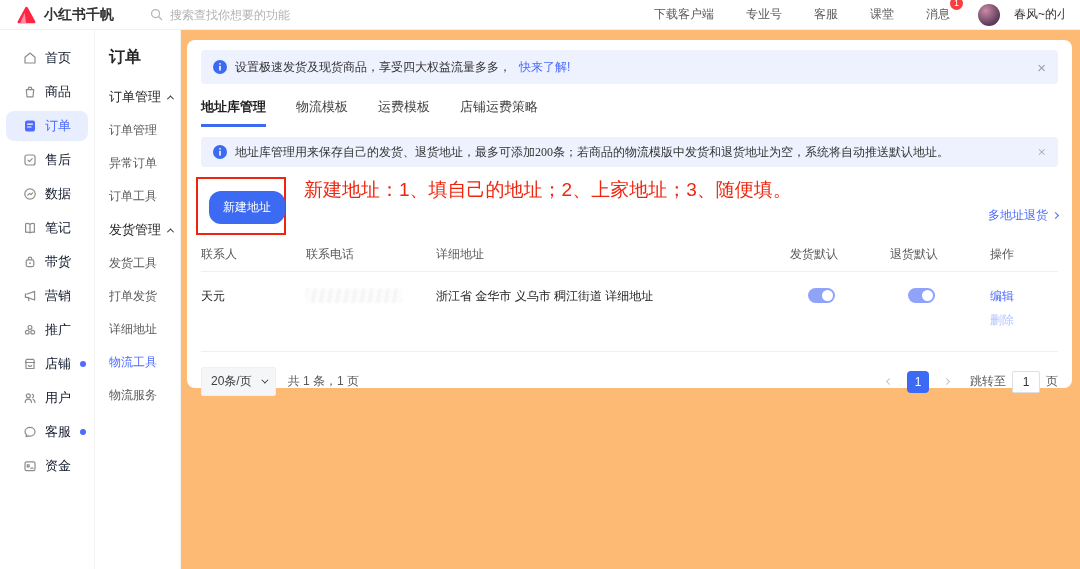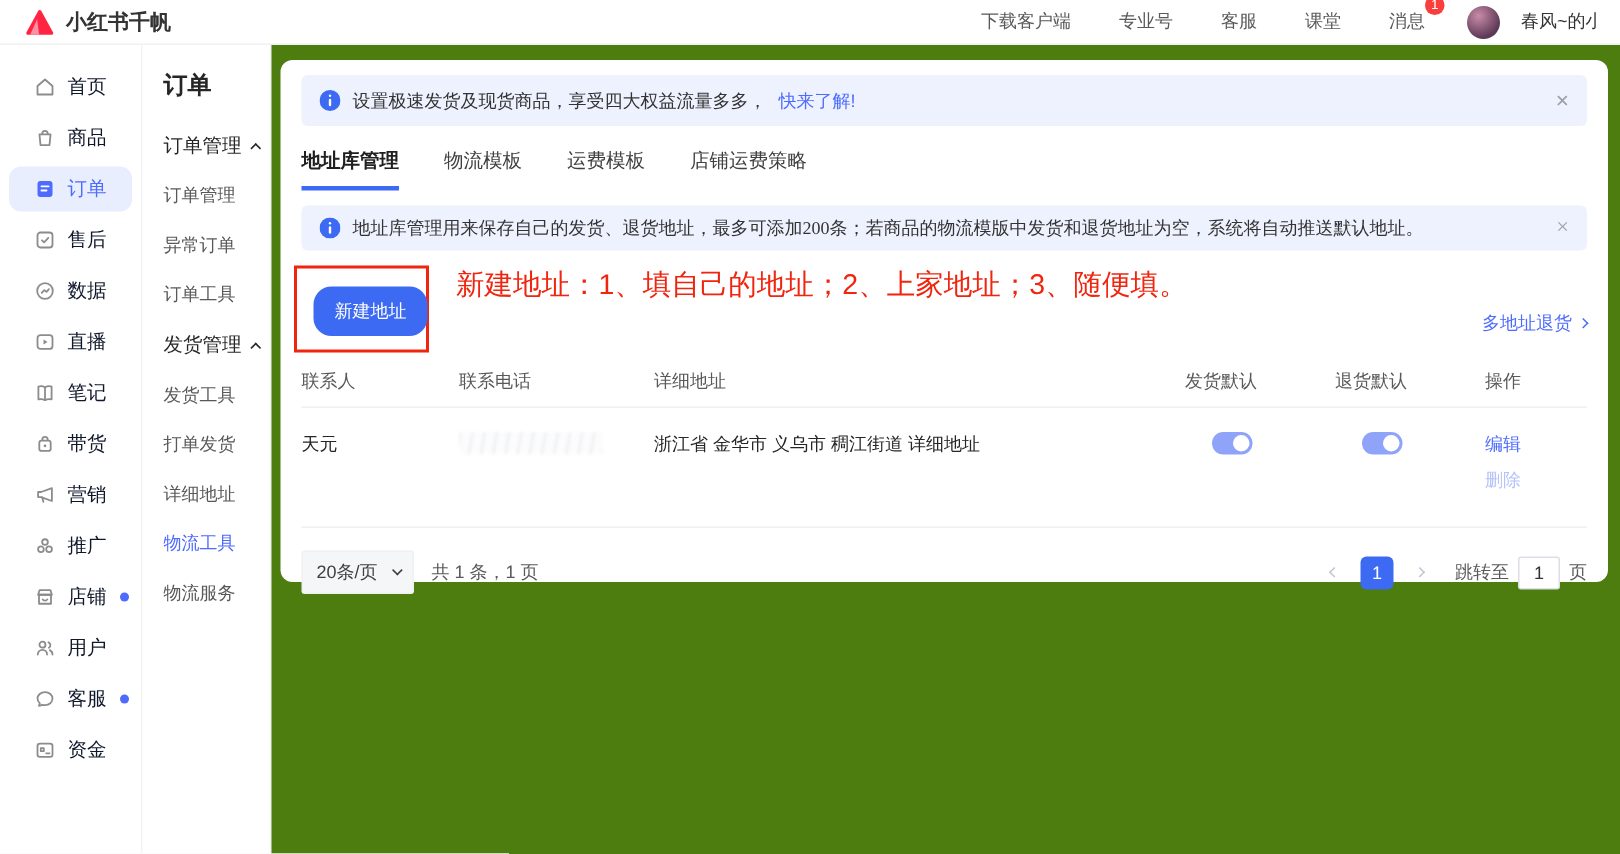--- a/index.html
+++ b/index.html
@@ -35,21 +35,21 @@
 
   
   .submenu { position:absolute; top:30px; left:95px; bottom:0; width:86px; background:#fff;
              border-right:1px solid #f2f2f2; padding:17px 0 0 14px; }
   .sub-title { font-size:16px; font-weight:bold; color:#262626; margin-bottom:20px; }
   .sub-group { font-size:13px; color:#262626; margin:0 0 16px; display:flex; align-items:center; gap:7px; cursor:pointer; }
   .sub-item { font-size:12px; color:#595959; margin-bottom:16px; cursor:pointer; }
   .sub-item.active { color:#4D6BFE; }
 
   
-  .main { position:absolute; top:30px; left:181px; right:0; bottom:0; background:#4d7c0f; }
+  .main { position:absolute; top:30px; left:181px; right:0; bottom:0; background:#fdba74; }
   .card { position:absolute; left:6px; right:8px; top:10px; height:348px; background:#fff;
           border-radius:8px; padding:10px 14px; }
 
   .banner { display:flex; align-items:center; gap:8px; background:#EEF2FE; border-radius:4px;
             padding:0 12px; height:34px; font-size:12px; color:#333; }
   .banner.slim { margin-top:10px; height:30px;font-family:Liberation Serif, serif; }
   .close { margin-left:auto; color:#9aa0a6; font-size:15px; line-height:1; cursor:pointer; }
   .blink { color:#4D6BFE; cursor:pointer; }
   .info-ic { display:flex; flex:none; }
 
@@ -109,20 +109,29 @@
 <div class="topbar">
   <div class="logo">
     <span>
       <svg width="21" height="20" viewBox="0 0 24 22">
         <path d="M13.2 2.2c-.5-.9-1.9-.9-2.4 0L1.9 18.4c-.5.9.1 2 1.2 2h17.8c1.1 0 1.7-1.1 1.2-2z" fill="#FF2442"></path>
         <path d="M10 8.5 4.7 20.4h6.8z" fill="#ff8fa3"></path>
       </svg>
     </span>
     <span>小红书千帆</span>
   </div>
+  <div class="search">
+    <span>
+      <svg width="13" height="13" viewBox="0 0 14 14">
+        <circle cx="6" cy="6" r="4.3" stroke="#b3b3b3" fill="none" stroke-width="1.3"></circle>
+        <path d="M9.4 9.4 12.4 12.4" stroke="#b3b3b3" stroke-width="1.3" stroke-linecap="round"></path>
+      </svg>
+    </span>
+    <input placeholder="搜索查找你想要的功能" style="">
+  </div>
   <div class="topnav">
     <span class="nav-link">下载客户端</span>
     <span class="nav-link">专业号</span>
     <span class="nav-link">客服</span>
     <span class="nav-link">课堂</span>
     <span class="nav-link msg">
       <span>消息</span>
       <span class="badge">1</span>
     </span>
   </div>
@@ -169,29 +178,20 @@
     <span>售后</span>
   </div>
   <div class="side-item">
     <span class="ic">
         <svg width="16" height="16" viewBox="0 0 16 16" fill="none" stroke="currentColor" stroke-width="1.2" stroke-linejoin="round">
           <circle cx="8" cy="8" r="5.2"></circle>
           <path d="M5.8 9.2l1.8-1.8 1.4 1.2 1.6-1.8" stroke-linecap="round"></path>
         </svg>
       </span>
     <span>数据</span>
-  </div>
-  <div class="side-item">
-    <span class="ic">
-        <svg width="16" height="16" viewBox="0 0 16 16" fill="none" stroke="currentColor" stroke-width="1.2" stroke-linejoin="round">
-          <rect x="3" y="3.4" width="10" height="9.2" rx="2"></rect>
-          <path d="M7 6.4v3.2L9.7 8z" fill="currentColor" stroke="none"></path>
-        </svg>
-      </span>
-    <span>直播</span>
   </div>
   <div class="side-item">
     <span class="ic">
         <svg width="16" height="16" viewBox="0 0 16 16" fill="none" stroke="currentColor" stroke-width="1.2" stroke-linejoin="round">
           <path d="M8 4.2C6.6 3.4 4.9 3.3 3.6 3.7v8.6c1.3-.4 3-.3 4.4.5 1.4-.8 3.1-.9 4.4-.5V3.7C11.1 3.3 9.4 3.4 8 4.2z"></path>
           <path d="M8 4.2v8.6"></path>
         </svg>
       </span>
     <span>笔记</span>
   </div>

